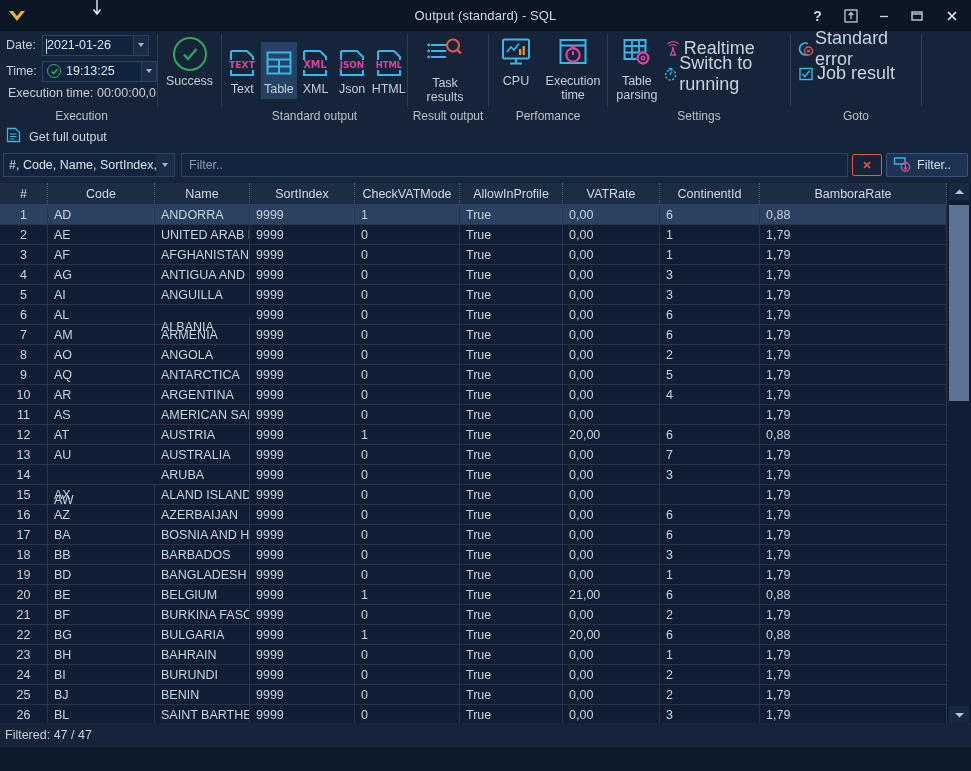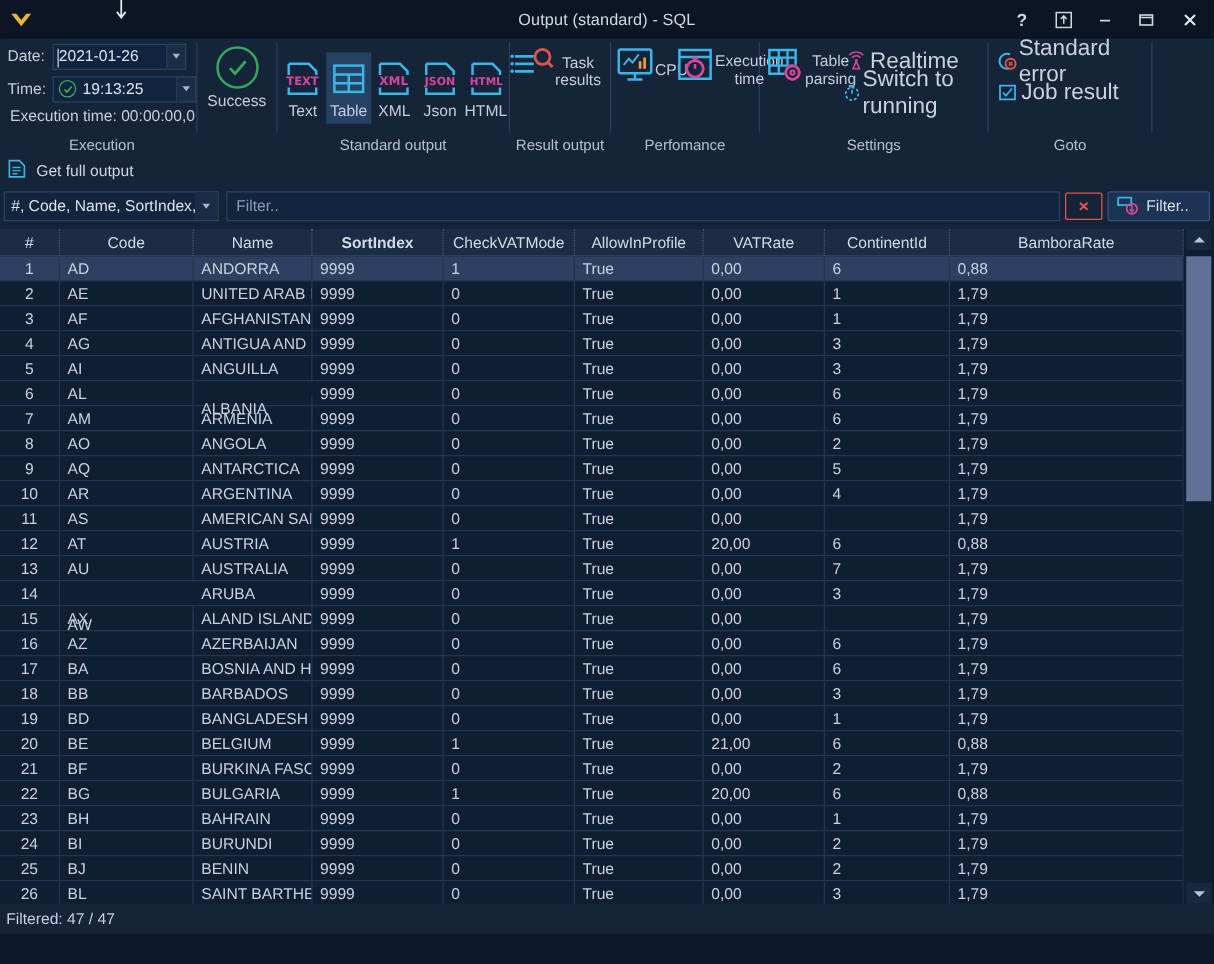--- a/index.html
+++ b/index.html
@@ -79,21 +79,21 @@
   .tile {
     width: 38px; display: flex; flex-direction: column; align-items: center;
     padding-top: 5px; padding-bottom: 3px; margin-top: 2px;
   }
   .tile.sel { background: #254264; }
   .tile .doc { width: 32px; height: 32px; position: relative; }
   .tile .tl { font-size: 12.5px; color: #c4cdd9; margin-top: 3px; }
 
   
   .result-group { width: 80px; }
-  .bigtile { width: 74px; display:flex;flex-direction:row;align-items:center;padding-top:6px; }
+  .bigtile { width: 74px; display:flex;flex-direction:column;align-items:center;padding-top:6px; }
   .bigtile .lbl2 { font-size: 12.5px; color:#c4cdd9; text-align:center; line-height:14px; margin-top:3px;}
 
   
   .perf-group { width: 118px; }
   
   .set-group { width: 182px; }
   .check-row { display:flex; align-items:center; height:25px; font-size:18px; color:#c9d2dd; }
   .check-row .ico { width:22px; display:flex; justify-content:center; }
   
   .goto-group { width: 130px; }
@@ -478,21 +478,21 @@
       </span>
       <span>Filter..</span>
     </div>
   </div>
 
   <div class="grid">
     <div class="ghead" id="grid-head">
         <div class="hc" style="width: 48px;">#</div>
         <div class="hc" style="width: 107px;">Code</div>
         <div class="hc" style="width: 95px;">Name</div>
-        <div class="hc" style="width: 105px; font-weight: bold;">SortIndex</div>
+        <div class="hc" style="width: 105px;">SortIndex</div>
         <div class="hc" style="width: 105px;">CheckVATMode</div>
         <div class="hc" style="width: 103px;">AllowInProfile</div>
         <div class="hc" style="width: 97px;">VATRate</div>
         <div class="hc" style="width: 100px;">ContinentId</div>
         <div class="hc" style="width: 187px;">BamboraRate</div>
       </div>
     <div class="gbody" id="grid-body">
         <div class="grow sel">
           <div class="gc num" style="width: 48px;">1</div>
           <div class="gc" style="width: 107px;">AD</div>

